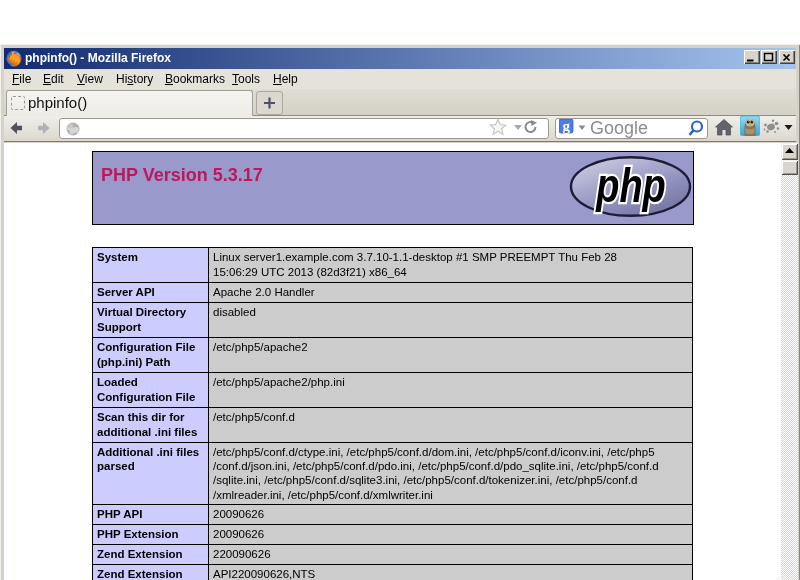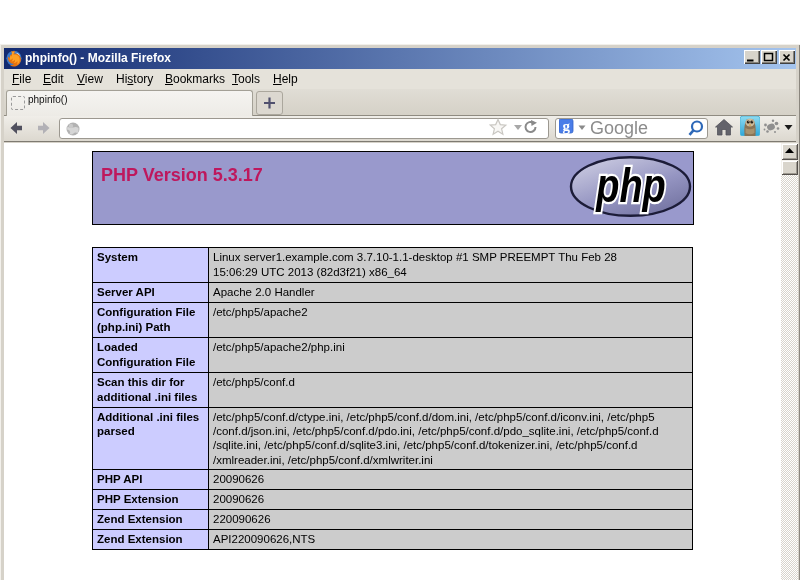--- a/index.html
+++ b/index.html
@@ -17,21 +17,21 @@
     box-shadow:inset 1px 1px 0 #ffffff, inset -1px -1px 0 #404040, inset -2px -2px 0 #87837b;}
   
   #menubar{left:4px;top:25px;width:792px;height:20px;background:#e5e2da;}
   .menu{position:absolute;top:0;font-size:12px;color:#000;line-height:20px;}
   
   #tabstrip{left:4px;top:45px;width:792px;height:27px;
      background:linear-gradient(#e0ddd5,#d5d1c7);border-bottom:1px solid #8f8b81;box-sizing:border-box;}
   #tab{left:6px;top:46px;width:247px;height:26px;background:linear-gradient(#f5f4f1,#edebe6);
      border:1px solid #a3a096;border-bottom:none;border-radius:3px 3px 0 0;box-sizing:border-box;}
   #favicon{left:11px;top:52px;width:14px;height:14px;box-sizing:border-box;border:1px dashed #9a9a9a;border-radius:2px;}
-  #tabtext{left:28px;top:50px;font-size:10px;color:#111;}
+  #tabtext{left:28px;top:50px;font-size:15px;color:#111;}
   #plusbtn{left:256px;top:47px;width:27px;height:24px;background:#dcd8d0;
      border:1px solid #aba79d;border-radius:3px;box-sizing:border-box;}
   
   #navbar{left:4px;top:72px;width:792px;height:26px;
      background:linear-gradient(#f0eee9,#dcd8cf);border-bottom:1px solid #7e7a71;box-sizing:border-box;}
   #urlbar{left:59px;top:74px;width:490px;height:21px;background:#fff;border:1px solid #9c9890;
      border-radius:3px;box-sizing:border-box;}
   #urltext{left:86px;top:75px;font-size:11.5px;line-height:19.5px;color:#1a1a1a;}
   #urltext span{color:#979797;}
   #searchbox{left:555px;top:74px;width:153px;height:21px;background:#fff;border:1px solid #9c9890;
@@ -189,20 +189,24 @@
       <tbody>
           <tr>
             <td class="e">System</td>
             <td class="v">Linux server1.example.com 3.7.10-1.1-desktop #1 SMP PREEMPT Thu Feb 28<br>15:06:29 UTC 2013 (82d3f21) x86_64</td>
           </tr>
       <tr>
             <td class="e">Server API</td>
             <td class="v">Apache 2.0 Handler</td>
           </tr>
       <tr>
+            <td class="e">Virtual Directory<br>Support</td>
+            <td class="v">disabled</td>
+          </tr>
+      <tr>
             <td class="e">Configuration File<br>(php.ini) Path</td>
             <td class="v">/etc/php5/apache2</td>
           </tr>
       <tr>
             <td class="e">Loaded<br>Configuration File</td>
             <td class="v">/etc/php5/apache2/php.ini</td>
           </tr>
       <tr>
             <td class="e">Scan this dir for<br>additional .ini files</td>
             <td class="v">/etc/php5/conf.d</td>

